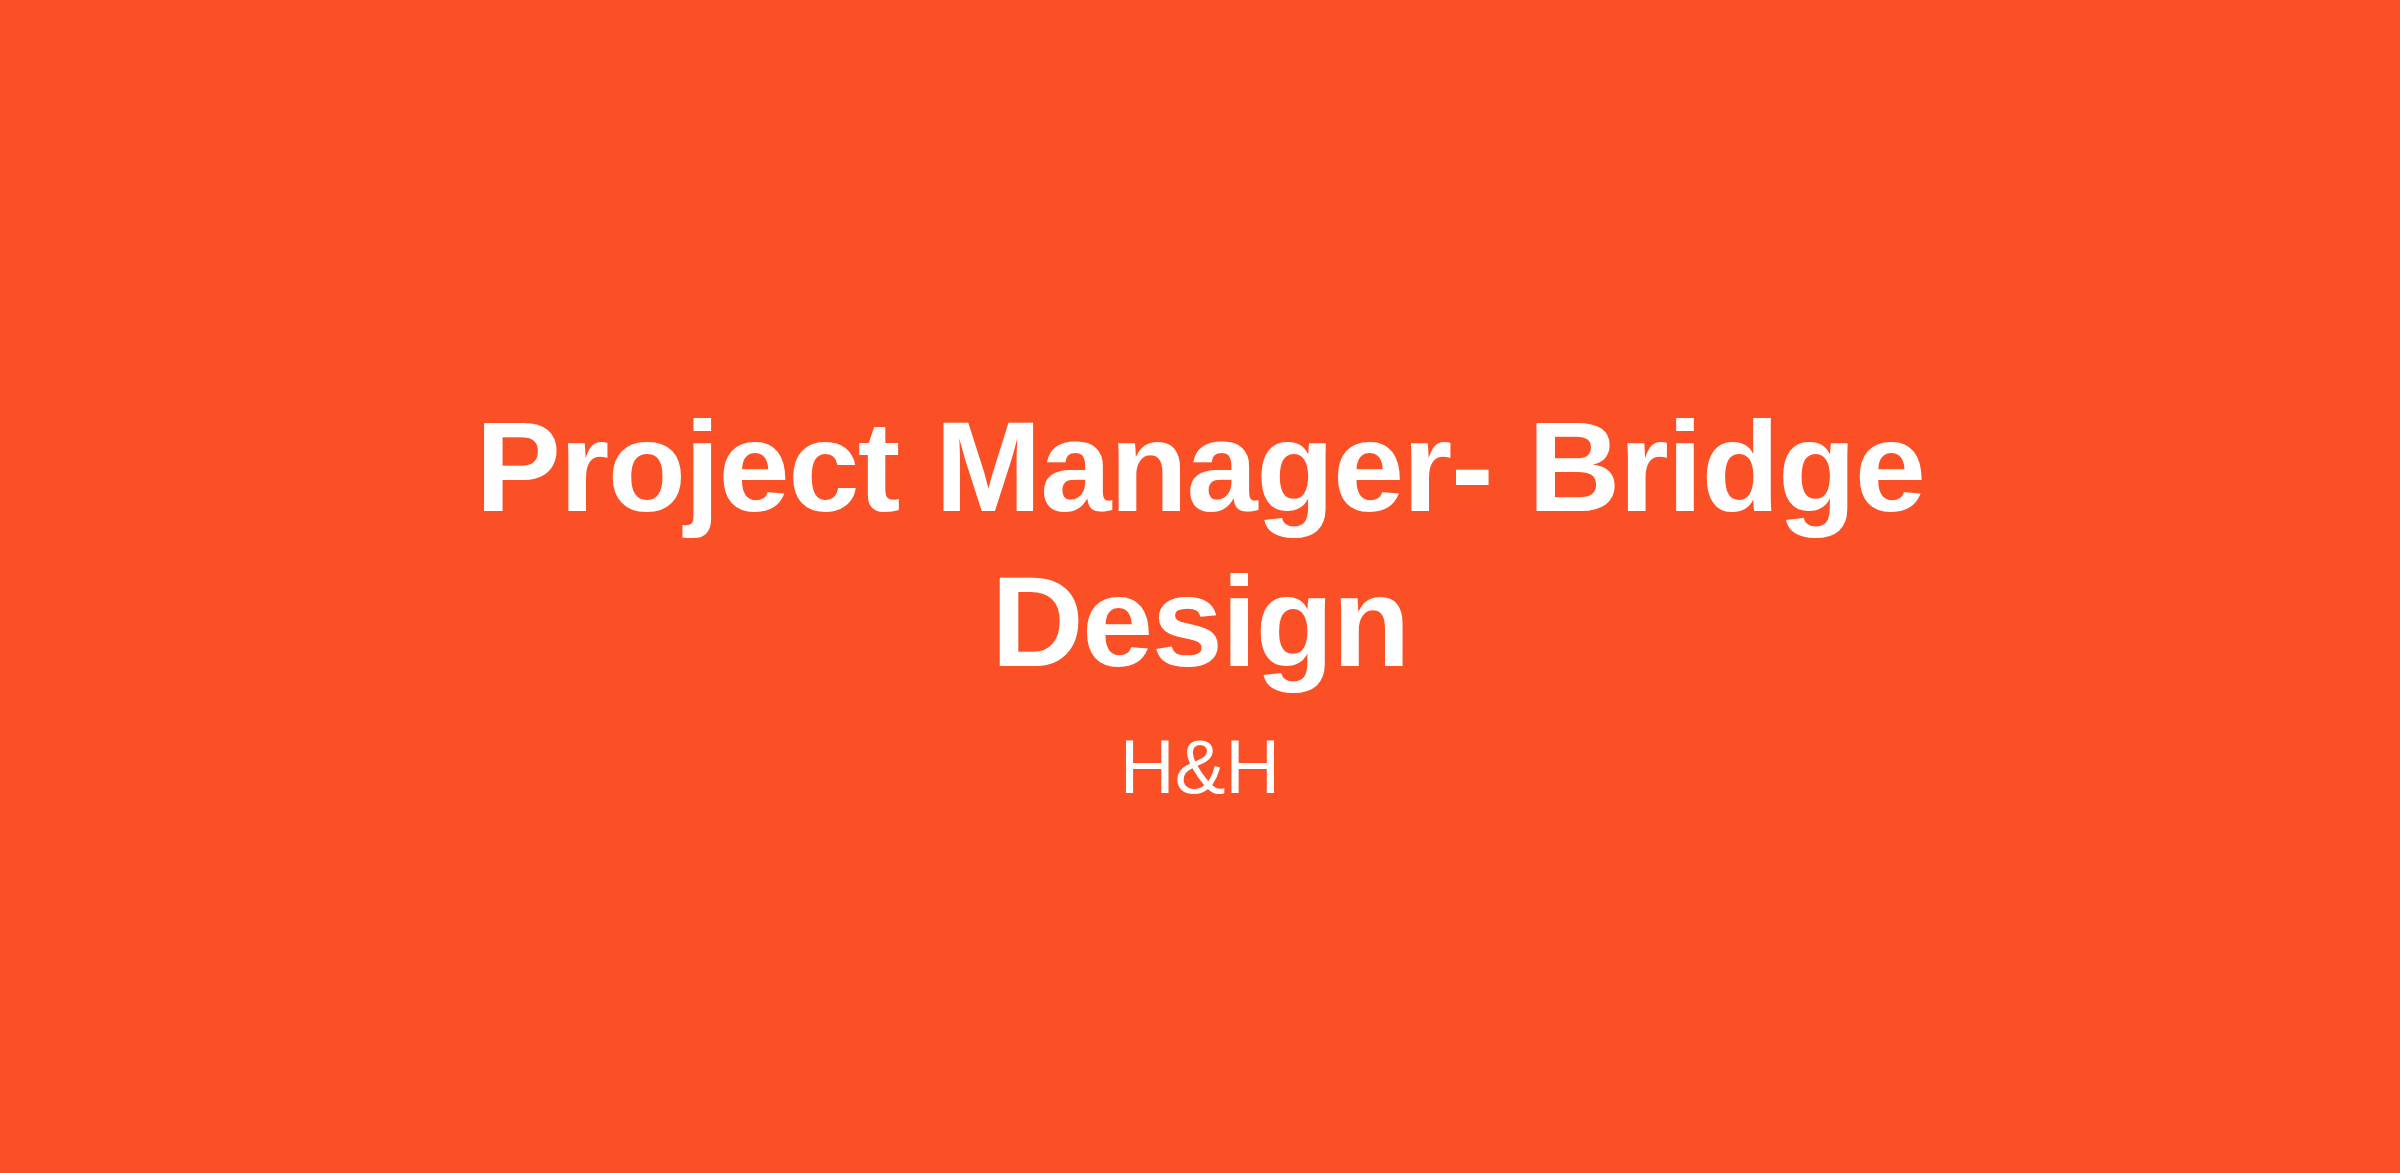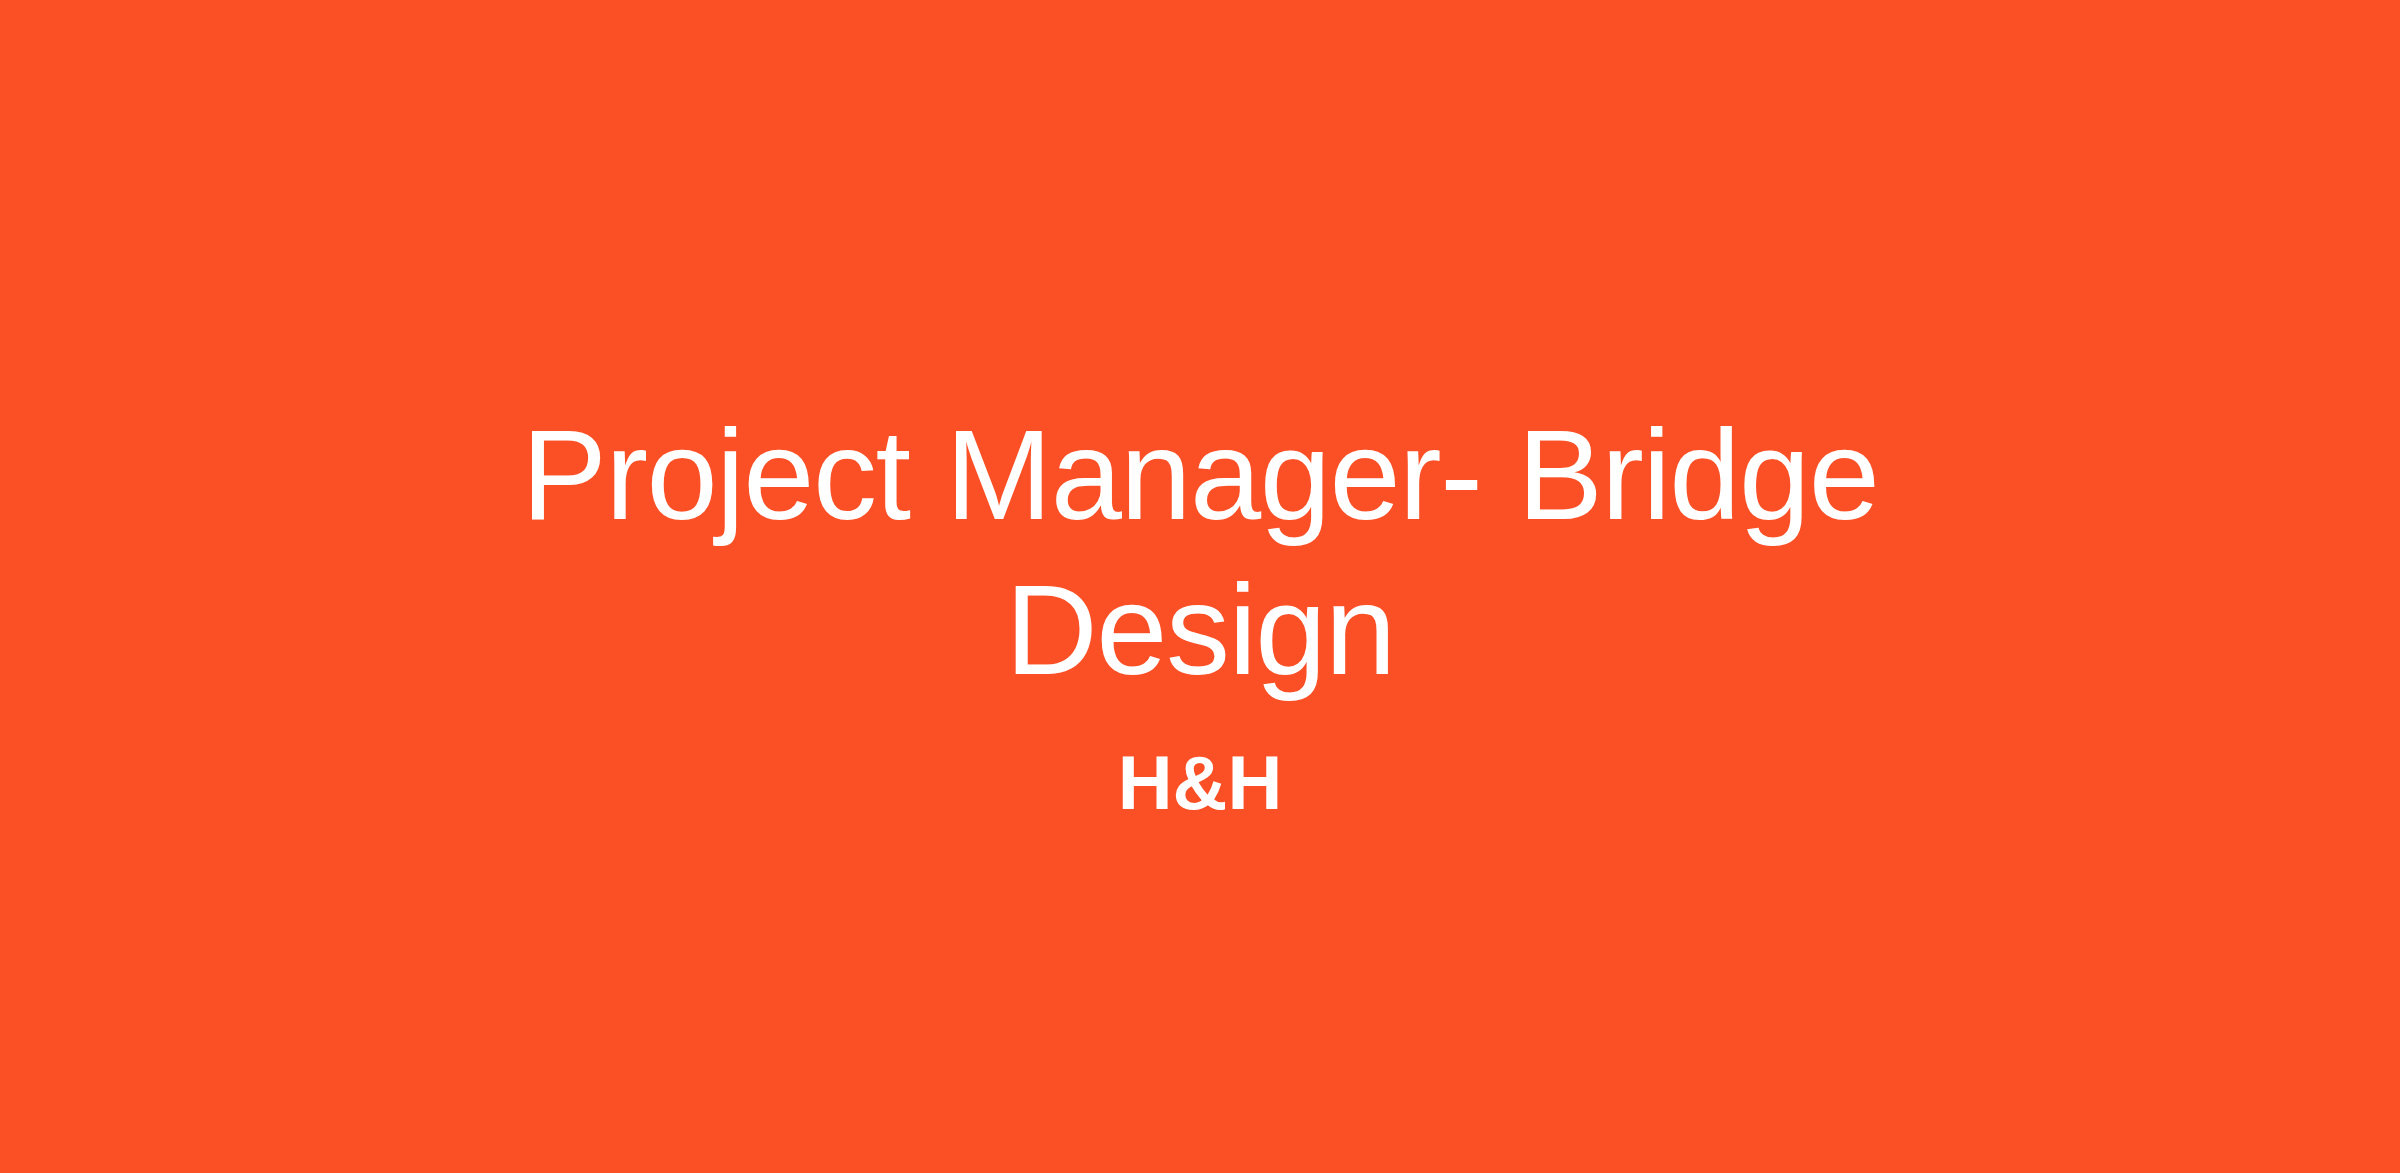--- a/index.html
+++ b/index.html
@@ -32,37 +32,37 @@
   .title-block {
     position: absolute;
     left: 50%;
     top: 389px;
     transform: translateX(-50%);
     width: 1560px;
     text-align: center;
   }
 
   .slide-title {
-    margin: 8px;
+    margin: 0;
     font-size: 128px;
     line-height: 155px;
-    font-weight: 400;
+    font-weight: 700;
     letter-spacing: -1.5px;
     color: #ffffff;
     font-family: "Liberation Sans", "DejaVu Sans", sans-serif;
     word-spacing: 2px;
     white-space: normal;
   }
 
   .slide-subtitle {
     margin: 0;
     padding-top: 26px;
     font-size: 76px;
     line-height: 84px;
-    font-weight: 700;
+    font-weight: 400;
     letter-spacing: 0px;
     color: #ffffff;
     font-family: "Liberation Sans", "DejaVu Sans", sans-serif;
   }
 </style>
 </head>
 <body>
 
 <div class="slide" style="background: rgb(251, 79, 38);">
 

